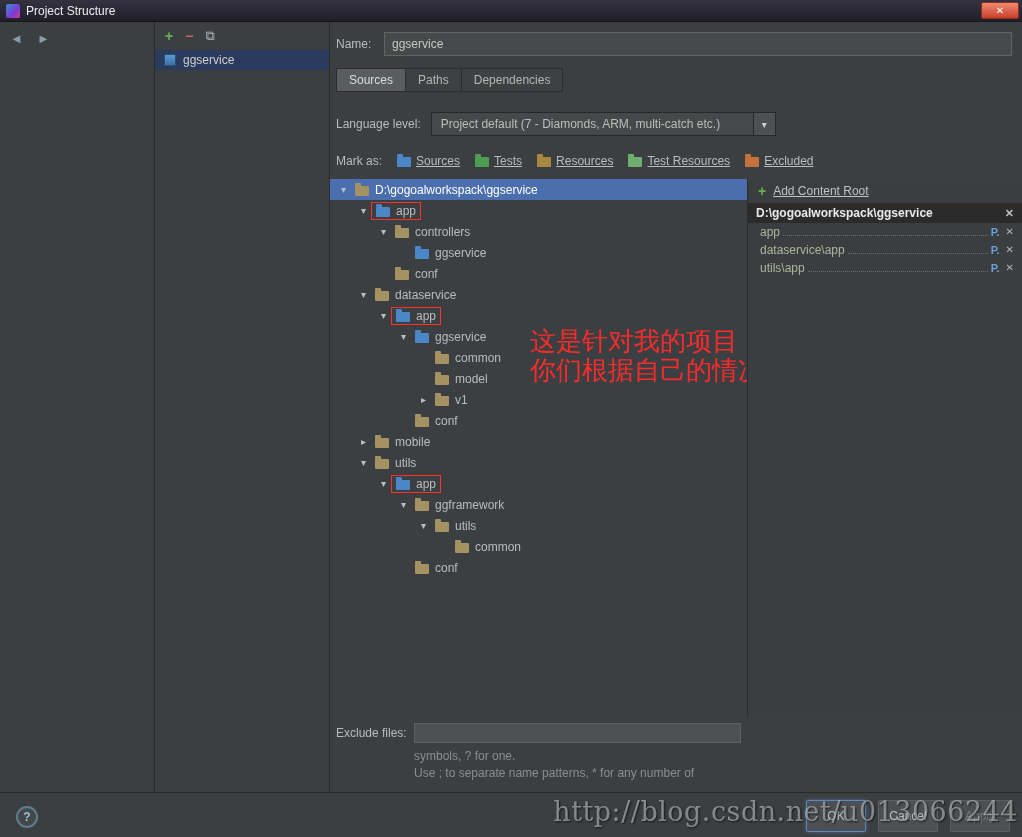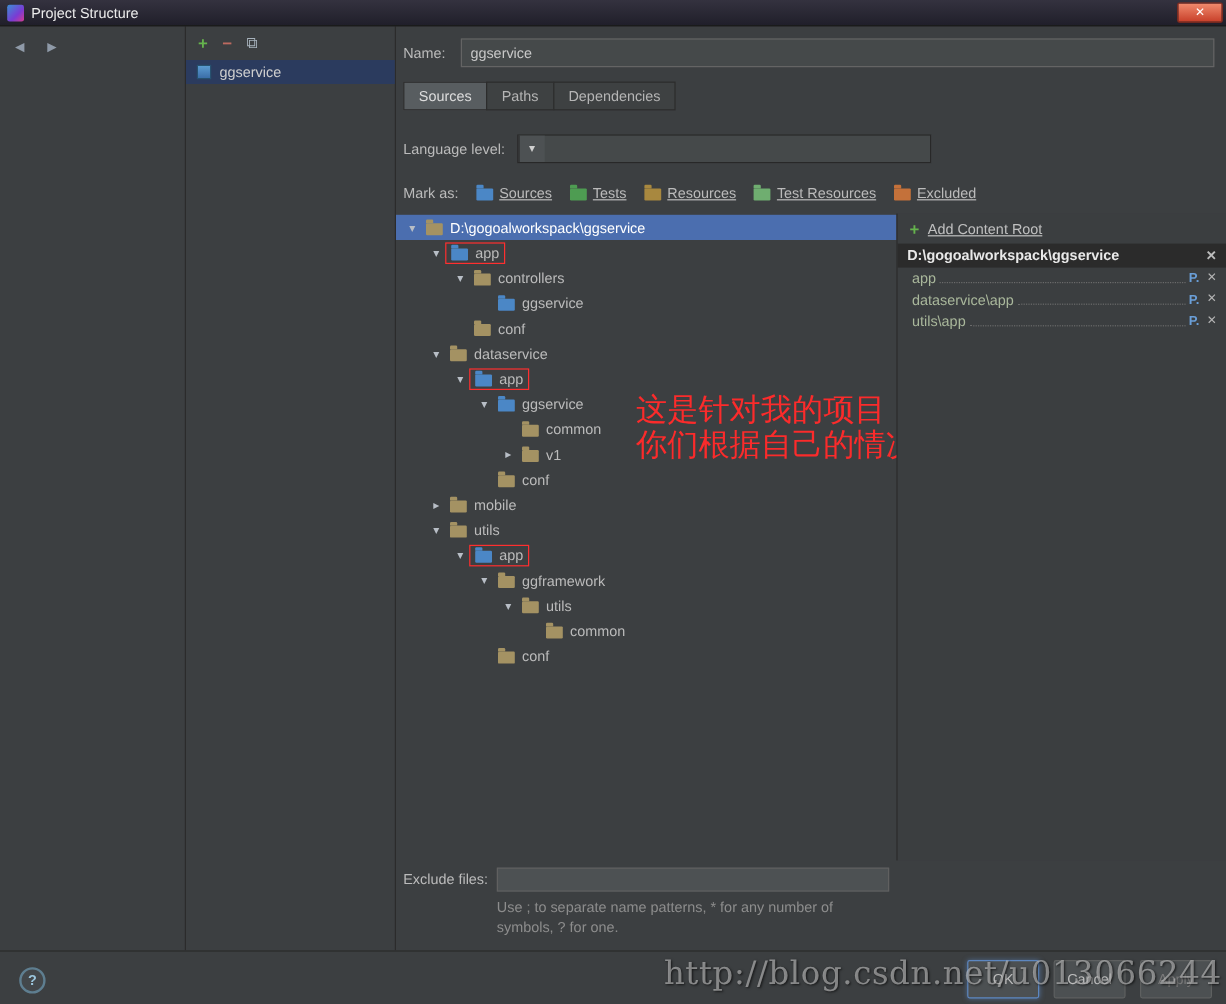--- a/index.html
+++ b/index.html
@@ -165,20 +165,21 @@
 
       <div class="tabs">
           <div class="tab selected">Sources</div>
           <div class="tab">Paths</div>
           <div class="tab">Dependencies</div>
         </div>
 
       <div class="lang-row">
         <span class="lang-label">Language level:</span>
         <div class="combo">
+          <span class="combo-value">Project default (7 - Diamonds, ARM, multi-catch etc.)</span>
           <span class="combo-arrow">▾</span>
         </div>
       </div>
 
       <div class="mark-row">
         <span class="mark-label">Mark as:</span>
         <span style="display:flex;gap:15px;align-items:center;">
             <span class="mark-opt">
               <span class="f-icon" style="background: rgb(75, 135, 198);"></span>
               <span class="mlabel">Sources</span>
@@ -259,20 +260,27 @@
               <span class="t-node">
                 <span class="f-icon" style="background: rgb(75, 135, 198);"></span>
                 <span>ggservice</span>
               </span>
             </div>
             <div class="tree-row" style="padding-left: 86px;">
               <span class="t-arrow"></span>
               <span class="t-node">
                 <span class="f-icon" style="background: rgb(164, 146, 99);"></span>
                 <span>common</span>
+              </span>
+            </div>
+            <div class="tree-row" style="padding-left: 86px;">
+              <span class="t-arrow"></span>
+              <span class="t-node">
+                <span class="f-icon" style="background: rgb(164, 146, 99);"></span>
+                <span>model</span>
               </span>
             </div>
             <div class="tree-row" style="padding-left: 86px;">
               <span class="t-arrow">▸</span>
               <span class="t-node">
                 <span class="f-icon" style="background: rgb(164, 146, 99);"></span>
                 <span>v1</span>
               </span>
             </div>
             <div class="tree-row" style="padding-left: 66px;">
@@ -367,22 +375,22 @@
               </div>
             </div>
         </div>
       </div>
 
       <div class="exclude-row">
         <span class="exclude-label">Exclude files:</span>
         <input class="exclude-input" value="" style="">
       </div>
       <div class="hints">
+        <div>symbols, ? for one.</div>
         <div>Use ; to separate name patterns, * for any number of</div>
-        <div>symbols, ? for one.</div>
       </div>
 
     </div>
   </div>
 
   <div class="footer">
     <div class="help-btn">?</div>
     <div class="watermark">http://blog.csdn.net/u013066244</div>
     <div class="btns">
       <div class="btn default">OK</div>

